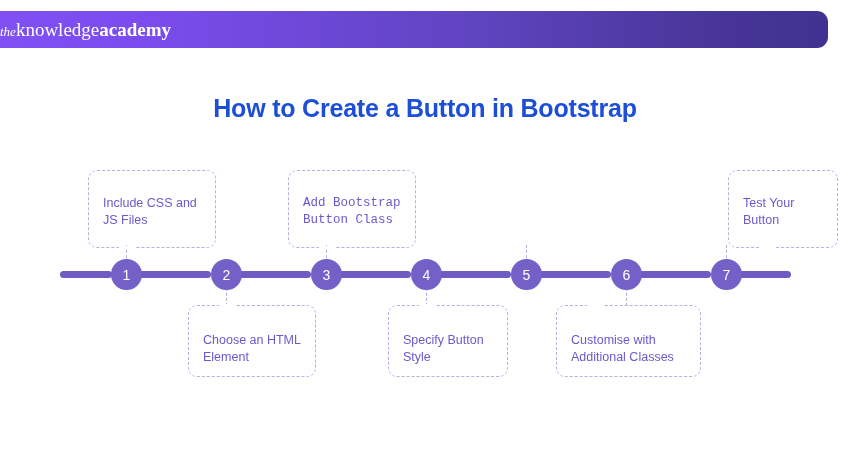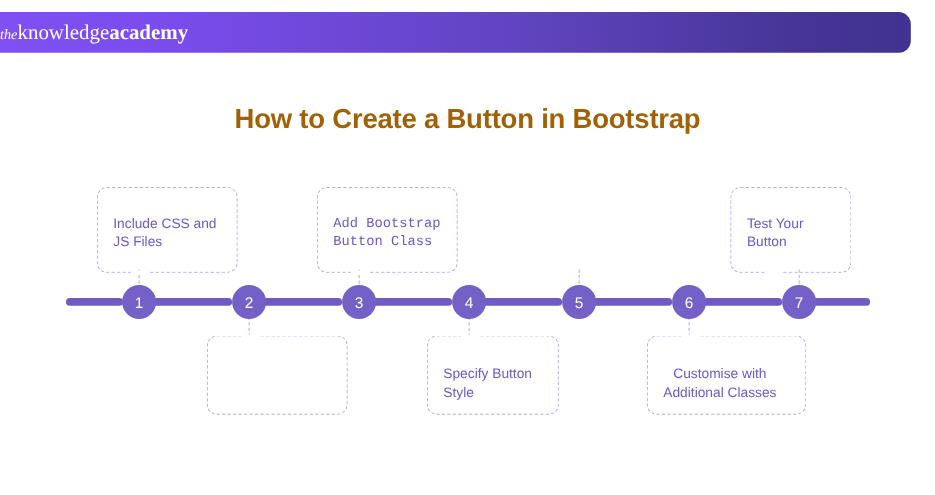--- a/index.html
+++ b/index.html
@@ -49,21 +49,21 @@
     font-weight: 700;
   }
 
   
   #page-title {
     position: absolute;
     top: 94px;
     left: 0;
     width: 850px;
     text-align: center;
-    color: #a16207;
+    color: #1d4ed8;
     font-size: 25px;
     font-weight: 700;
     letter-spacing: -0.2px;
   }
 
   
   #timeline {
     position: absolute;
     left: 0;
     top: 0;
@@ -187,35 +187,37 @@
 JS Files</div>
   </div>
 
   <div class="tl-card above" style="left:288px; top:170px; width:128px; height:78px;font-family:Liberation Mono, monospace;">
     <div class="notch" style="left:30px; bottom:-2px;"></div>
     <div class="card-text">Add Bootstrap
 Button Class</div>
   </div>
 
 
-  <div class="tl-card above" style="left:664px; top:170px; width:110px; height:78px;">
+  <div class="tl-card above" style="left:728px; top:170px; width:110px; height:78px;">
     <div class="notch" style="left:30px; bottom:-2px;"></div>
     <div class="card-text">Test Your
 Button</div>
   </div>
 
   <div class="tl-card below" style="left:188px; top:305px; width:128px; height:72px;">
     <div class="notch" style="left:30px; top:-2px;"></div>
+    <div class="card-text">Choose an HTML
+Element</div>
   </div>
 
   <div class="tl-card below" style="left:388px; top:305px; width:120px; height:72px;">
     <div class="notch" style="left:30px; top:-2px;"></div>
     <div class="card-text">Specify Button
 Style</div>
   </div>
 
-  <div class="tl-card below" style="left:588px; top:305px; width:145px; height:72px;text-align:center;">
+  <div class="tl-card below" style="left:556px; top:305px; width:145px; height:72px;">
     <div class="notch" style="left:30px; top:-2px;"></div>
     <div class="card-text">Customise with
 Additional Classes</div>
   </div>
 
 </div>
 
 </body></html>

